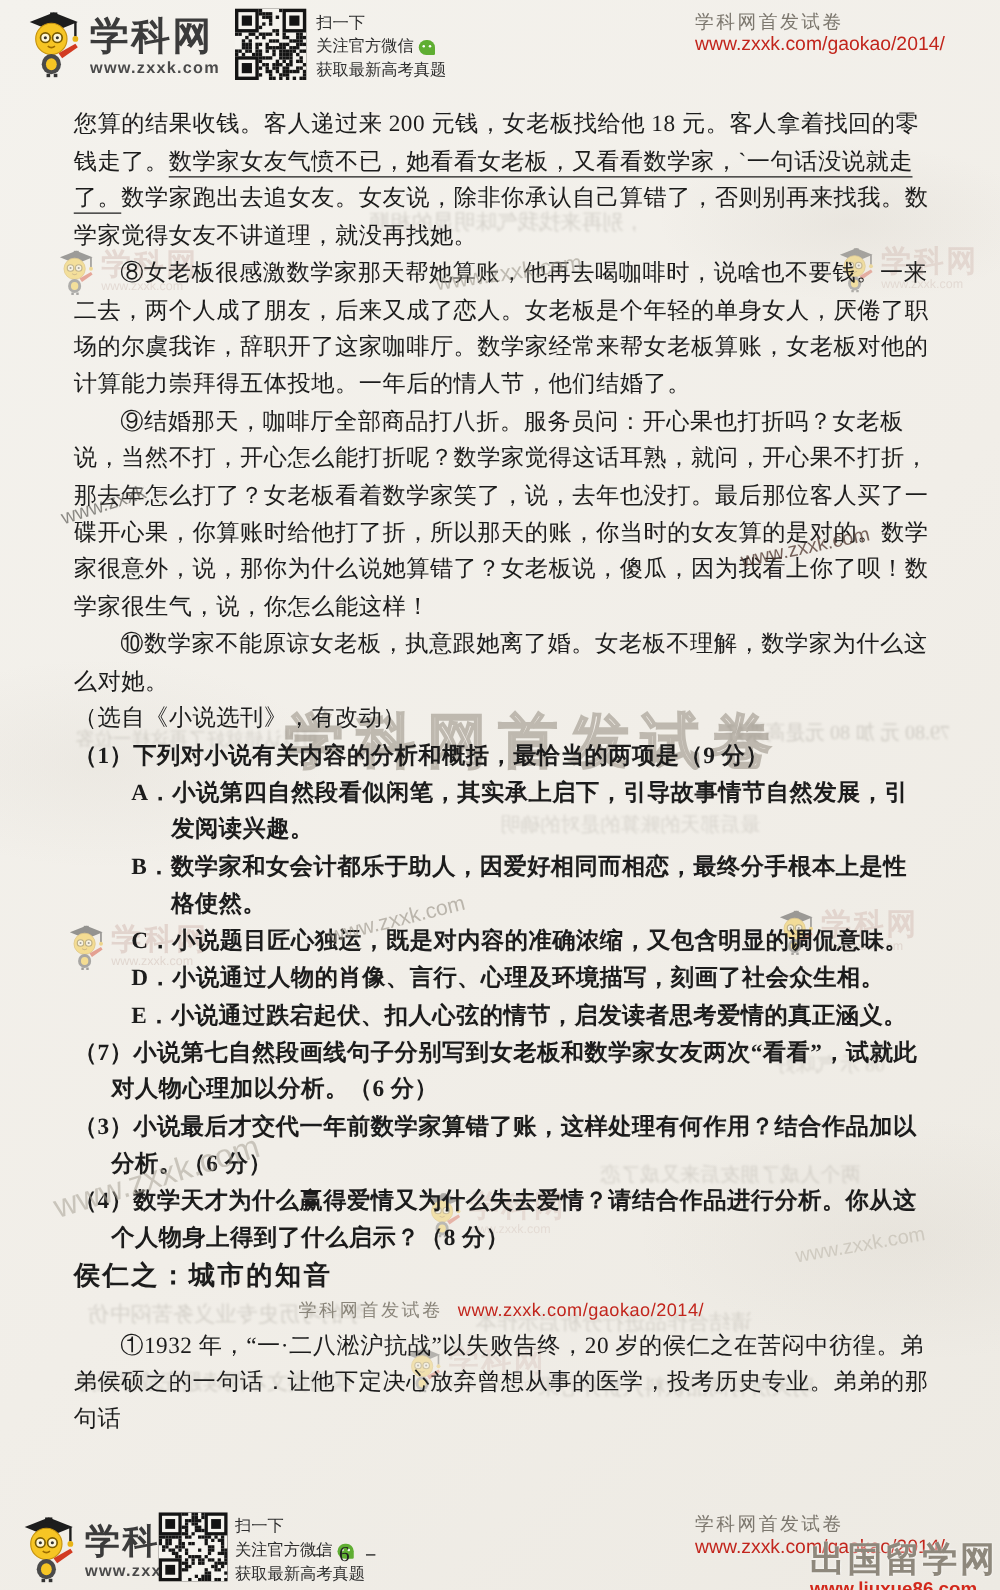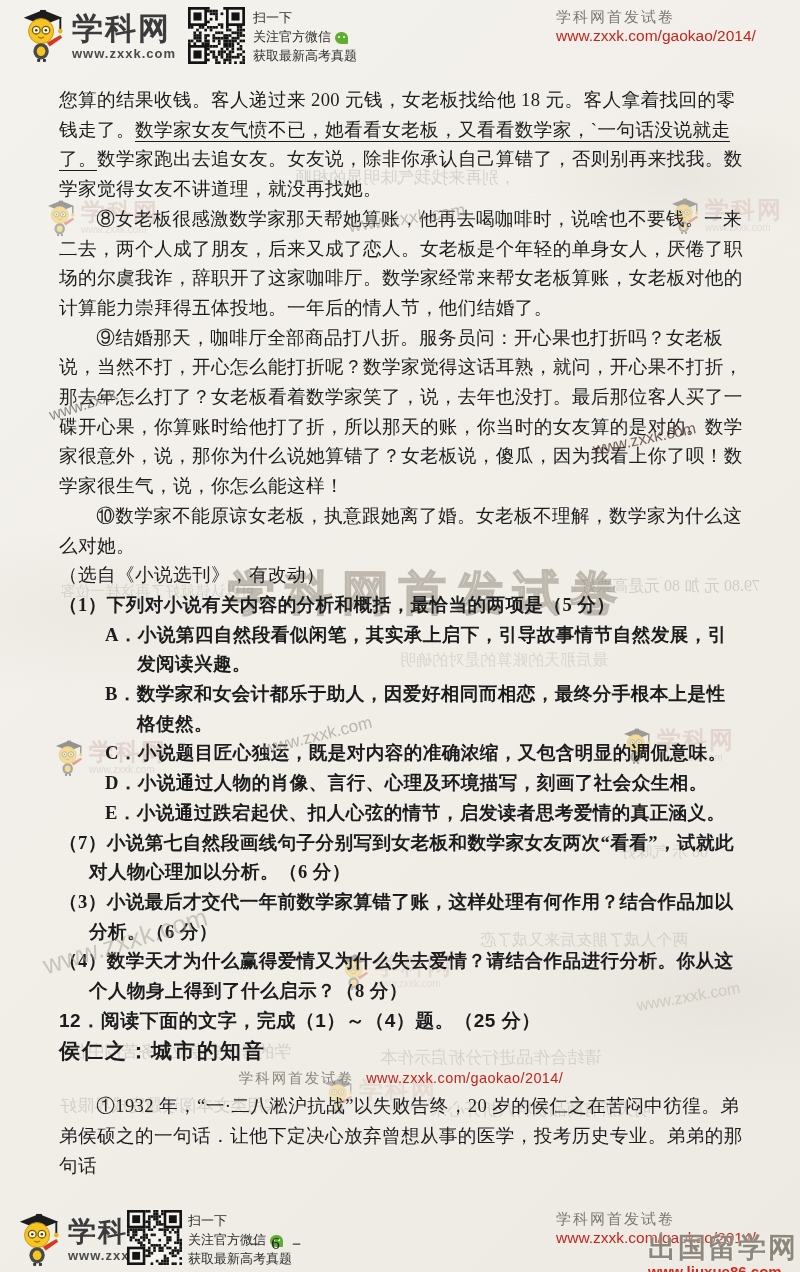--- a/index.html
+++ b/index.html
@@ -434,30 +434,29 @@
       <div class="r">www.zxxk.com/gaokao/2014/</div>
     </div>
   </div>
 
   <div class="doc" id="doc">
       <p class="story noind"><span>您算的结果收钱。客人递过来 200 元钱，女老板找给他 18 元。客人拿着找回的零钱走了。</span><span class="ul">数学家女友气愤不已，她看看女老板，又看看数学家，`一句话没说就走了。</span><span>数学家跑出去追女友。女友说，除非你承认自己算错了，否则别再来找我。数学家觉得女友不讲道理，就没再找她。</span></p>
       <p class="story"><span>⑧女老板很感激数学家那天帮她算账，他再去喝咖啡时，说啥也不要钱。一来二去，两个人成了朋友，后来又成了恋人。女老板是个年轻的单身女人，厌倦了职场的尔虞我诈，辞职开了这家咖啡厅。数学家经常来帮女老板算账，女老板对他的计算能力崇拜得五体投地。一年后的情人节，他们结婚了。</span></p>
       <p class="story"><span>⑨结婚那天，咖啡厅全部商品打八折。服务员问：开心果也打折吗？女老板说，当然不打，开心怎么能打折呢？数学家觉得这话耳熟，就问，开心果不打折，那去年怎么打了？女老板看着数学家笑了，说，去年也没打。最后那位客人买了一碟开心果，你算账时给他打了折，所以那天的账，你当时的女友算的是对的。数学家很意外，说，那你为什么说她算错了？女老板说，傻瓜，因为我看上你了呗！数学家很生气，说，你怎么能这样！</span></p>
       <p class="story"><span>⑩数学家不能原谅女老板，执意跟她离了婚。女老板不理解，数学家为什么这么对她。</span></p>
       <p class="source">（选自《小说选刊》，有改动）</p>
-      <p class="question">（1）下列对小说有关内容的分析和概括，最恰当的两项是（5 分）</p>
+      <p class="question">（1）下列对小说有关内容的分析和概括，最恰当的两项是（9 分）</p>
       <p class="option">A．小说第四自然段看似闲笔，其实承上启下，引导故事情节自然发展，引发阅读兴趣。</p>
       <p class="option">B．数学家和女会计都乐于助人，因爱好相同而相恋，最终分手根本上是性格使然。</p>
       <p class="option">C．小说题目匠心独运，既是对内容的准确浓缩，又包含明显的调侃意味。</p>
       <p class="option">D．小说通过人物的肖像、言行、心理及环境描写，刻画了社会众生相。</p>
       <p class="option">E．小说通过跌宕起伏、扣人心弦的情节，启发读者思考爱情的真正涵义。</p>
       <p class="question">（7）小说第七自然段画线句子分别写到女老板和数学家女友两次“看看”，试就此对人物心理加以分析。（6 分）</p>
       <p class="question">（3）小说最后才交代一年前数学家算错了账，这样处理有何作用？结合作品加以分析。（6 分）</p>
       <p class="question">（4）数学天才为什么赢得爱情又为什么失去爱情？请结合作品进行分析。你从这个人物身上得到了什么启示？（8 分）</p>
-      <p class="qbold">12．阅读下面的文字，完成（1）～（4）题。（25 分）</p>
       <p class="doc-title">侯仁之：城市的知音</p>
       <p class="midmark"><span class="g">学科网首发试卷</span><span class="r">www.zxxk.com/gaokao/2014/</span></p>
       <p class="story"><span>①1932 年，“一·二八淞沪抗战”以失败告终，20 岁的侯仁之在苦闷中彷徨。弟弟侯硕之的一句话．让他下定决心放弃曾想从事的医学，投考历史专业。弟弟的那句话</span></p>
     </div>
 
   <div class="brandbar" style="top:1204px;">
     <div class="logo" style="left:14px;top:6px;">
       <span class="mascot"><svg width="50" height="56" viewBox="0 0 52 58" style="opacity:1">
   <polygon points="6,12 26,4 46,12 26,20" fill="#1d1d1d"></polygon>
   <rect x="23" y="4" width="6" height="4" fill="#1d1d1d"></rect>

